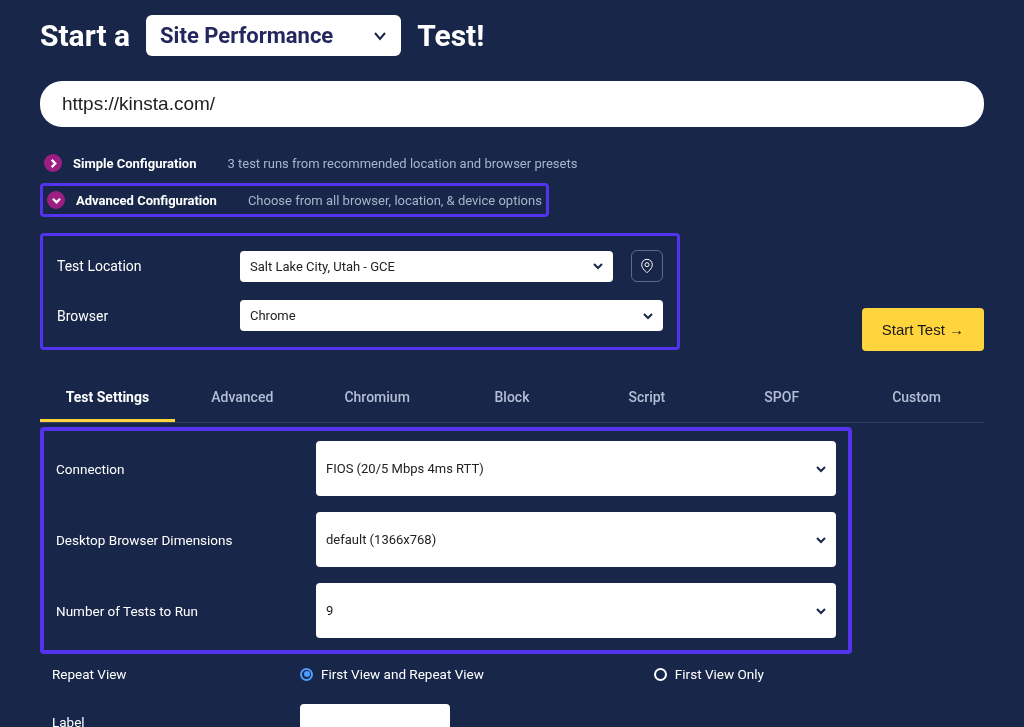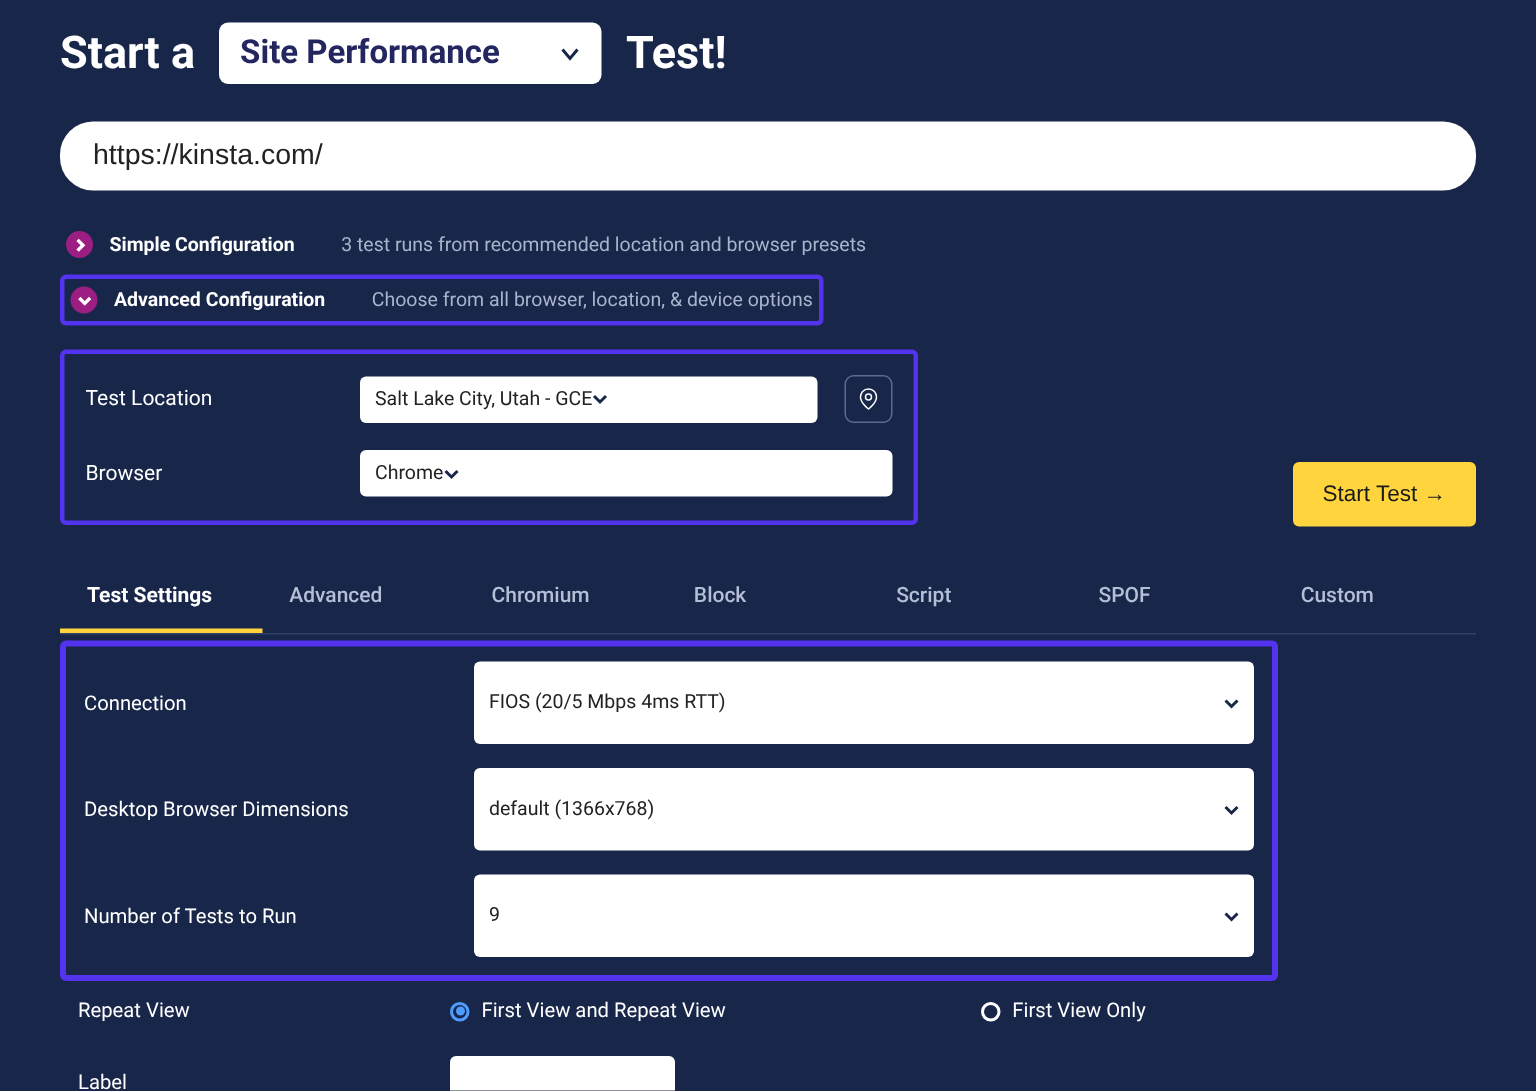--- a/index.html
+++ b/index.html
@@ -79,42 +79,42 @@
     flex-shrink: 0;
   }
   .circle-icon svg { width: 9px; height: 9px; stroke:#fff; stroke-width:2.5; fill:none; }
   .config-title { font-weight: 700; margin-right: 4px; }
   .config-desc { color: #a9b4cc; margin-left: 16px; }
   .location-box {
     border: 3px solid #5333ed;
     border-radius: 4px;
     padding: 14px 14px 16px 14px;
     margin-top: 10px;
-    width: 572px;
+    width: 640px;
   }
   .field-row {
     display: flex;
     align-items: center;
     gap: 18px;
     margin-bottom: 18px;
   }
   .field-row:last-child { margin-bottom: 0; }
   .field-label {
     font-size: 14px;
     color: #fff;
     width: 165px;
     flex-shrink: 0;
   }
   .select-box {
     flex: 1;
     background: #fff;
     border-radius: 4px;
     padding: 8px 10px;
     display: flex;
-    justify-content: flex-start;
+    justify-content: space-between;
     align-items: center;
     color: #222;
     font-size: 13px;
     cursor: pointer;
   }
   .pin-btn {
     width: 32px; height: 32px;
     border: 1px solid #5b6a8f;
     border-radius: 6px;
     display: flex; align-items: center; justify-content: center;
@@ -142,21 +142,21 @@
     border-bottom: 1px solid #324067;
     margin-top: 24px;
   }
   .tab {
     flex: 0 0 auto;
     padding: 14px 18px;
     font-size: 14px;
     color: #b4bed6;
     font-weight: 500;
     cursor: pointer;
-    text-align: left;
+    text-align: center;
   }
   .tab.active {
     color: #fff;
     font-weight: 700;
     border-bottom: 3px solid #ffd43c;
   }
   .tab-spread { display:flex; width:100%; }
   .tab-spread .tab { flex:1; }
   .settings-box {
     border: 4px solid #5333ed;

